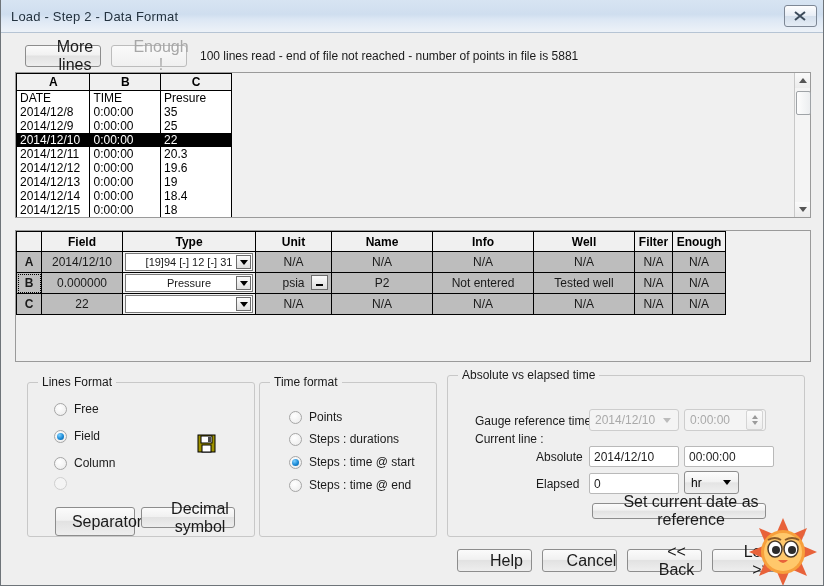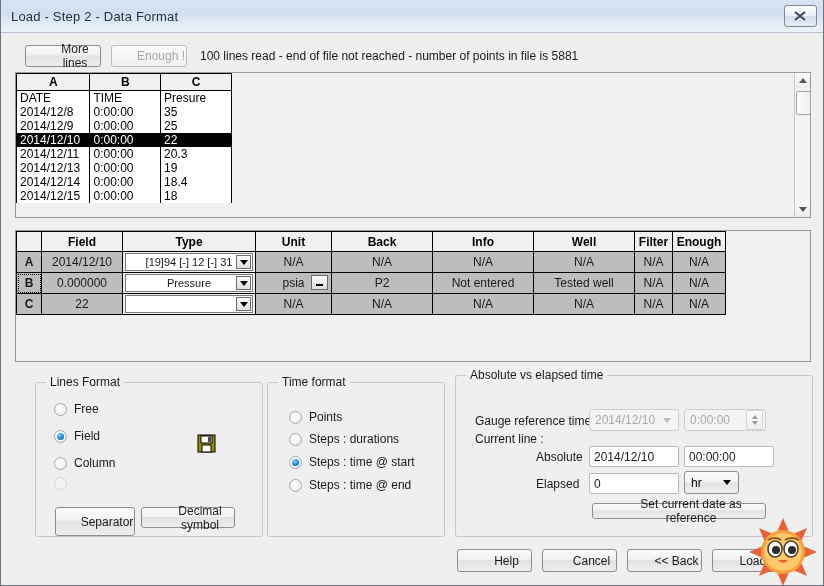--- a/index.html
+++ b/index.html
@@ -55,21 +55,21 @@
   }
   #close-button svg { position:absolute; left:8px; top:4px; }
 
   
   .btn {
     box-sizing: border-box;
     border: 1px solid #8d8d8d;
     border-radius: 3px;
     background: linear-gradient(to bottom, #fbfbfb 0%, #f1f1f1 45%, #e2e2e2 50%, #eeeeee 100%);
     font-family: "Liberation Sans", sans-serif;
-    font-size: 12px;
+    font-size: 16px;
     color: #1a1a1a;
     text-align: center;
     cursor: pointer;
     user-select: none;
     display: flex;
     align-items: center;
     justify-content: center;
     padding-left: 24px;
   }
   .btn.disabled { color: #a7a7a7; border-color: #bcbcbc;
@@ -232,21 +232,20 @@
     cursor: pointer;
   }
   .unit-btn .bar { width: 7px; height: 2px; background: #000; margin-top:5px; }
 
   
   .group {
     position: absolute;
     box-sizing: border-box;
     border: 1px solid #c8c8c8;
     border-radius: 3px;
-    margin-left: 8px;
   }
   .group > .glabel {
     position: absolute; top: -8px; left: 10px;
     background: #efefef;
     padding: 0 4px;
     font-size: 12px;
     color: #1a1a1a;
   }
   #grp-lines  { left: 26px;  top: 382px; width: 228px; height: 155px; }
   #grp-time   { left: 258px; top: 382px; width: 178px; height: 155px; }
@@ -397,20 +396,25 @@
             <td class="cw-a">2014/12/10</td>
             <td class="cw-b">0:00:00</td>
             <td class="cw-c">22</td>
           </tr>
           <tr>
             <td class="cw-a">2014/12/11</td>
             <td class="cw-b">0:00:00</td>
             <td class="cw-c">20.3</td>
           </tr>
           <tr>
+            <td class="cw-a">2014/12/12</td>
+            <td class="cw-b">0:00:00</td>
+            <td class="cw-c">19.6</td>
+          </tr>
+          <tr>
             <td class="cw-a">2014/12/13</td>
             <td class="cw-b">0:00:00</td>
             <td class="cw-c">19</td>
           </tr>
           <tr>
             <td class="cw-a">2014/12/14</td>
             <td class="cw-b">0:00:00</td>
             <td class="cw-c">18.4</td>
           </tr>
           <tr>
@@ -433,21 +437,21 @@
   </div>
 
   <div id="fields-panel">
     <table id="fields-table">
       <thead>
         <tr>
           <th class="corner" style="width:24px"></th>
           <th style="width:80px">Field</th>
           <th style="width:132px">Type</th>
           <th style="width:75px">Unit</th>
-          <th style="width:100px">Back</th>
+          <th style="width:100px">Name</th>
           <th style="width:100px">Info</th>
           <th style="width:100px">Well</th>
           <th style="width:37px">Filter</th>
           <th style="width:52px">Enough</th>
         </tr>
       </thead>
       <tbody id="fields-body">
           <tr>
             <td class="rowhdr green">A</td>
             <td class="cell-white">2014/12/10</td>

